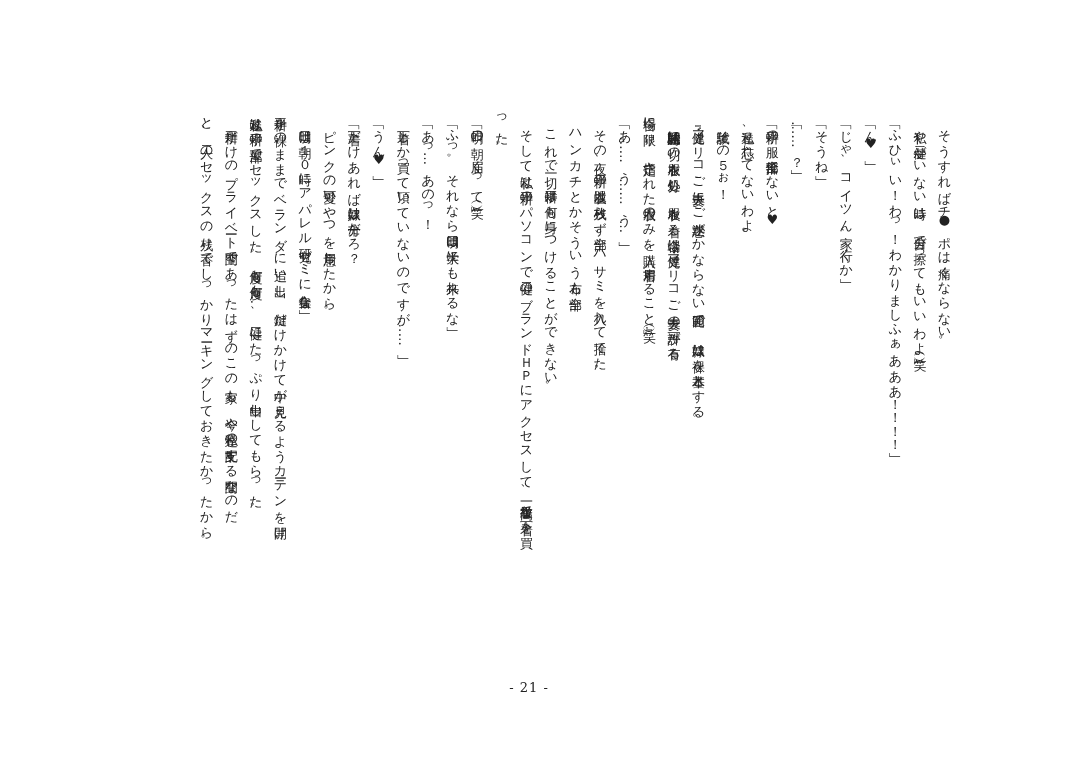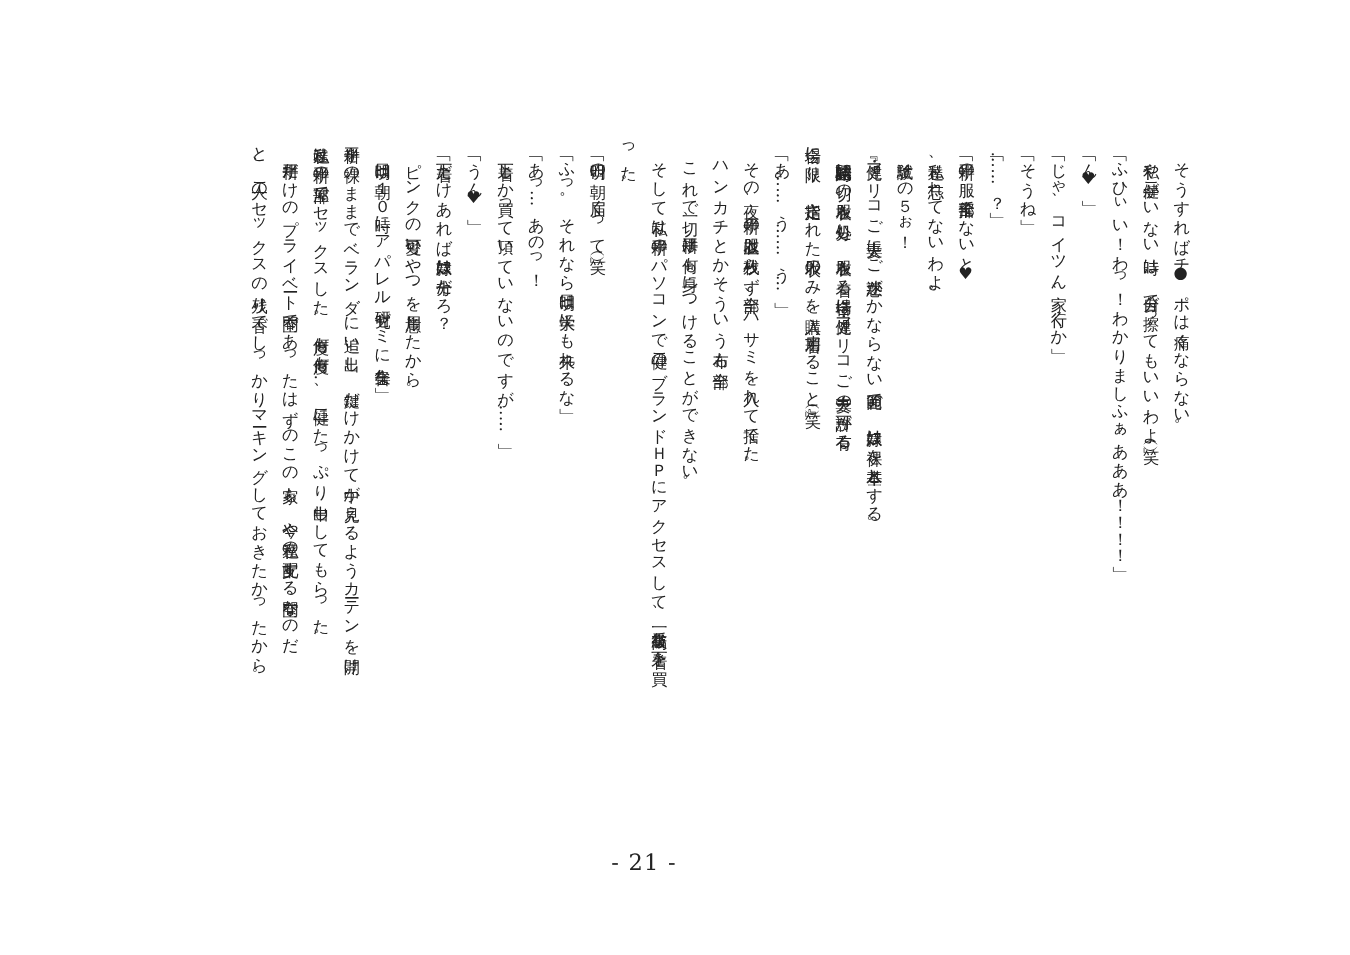--- a/index.html
+++ b/index.html
@@ -37,22 +37,22 @@
     white-space: nowrap;
   }
   .vtext p.indent {
     text-indent: 1em;
   }
   .page-number {
     position: absolute;
     top: 680px;
     left: 489px;
     width: 80px;
-    text-align: left;
-    font-size: 18px;
+    text-align: center;
+    font-size: 13px;
     letter-spacing: 1px;
   }
 </style>
 </head>
 <body>
 
 <div class="page">
   <div class="vtext">
     <p class="indent">そうすればチ●ポは痛くならない。</p>
     <p class="indent">私や健二がいない時は、自分で擦ってもいいわよ（笑）」</p>

